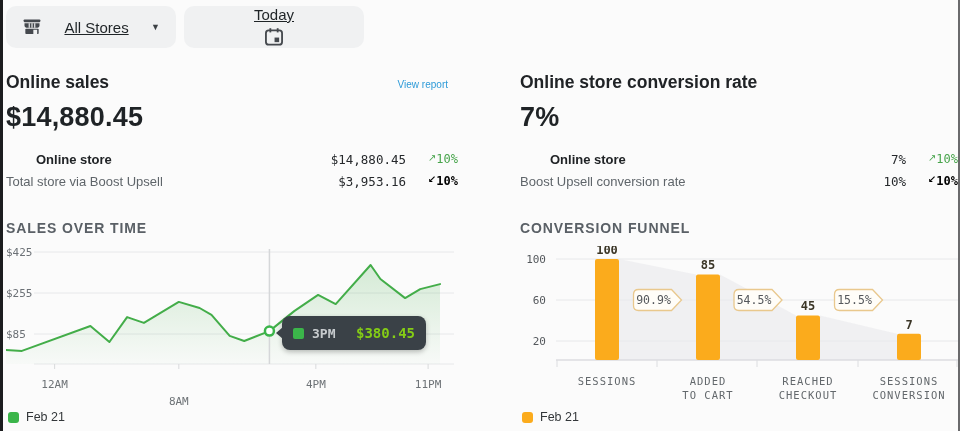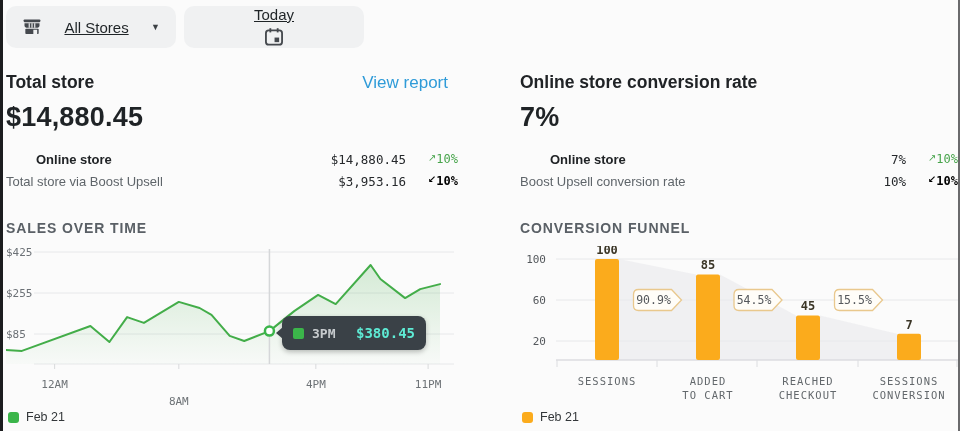--- a/index.html
+++ b/index.html
@@ -24,21 +24,21 @@
   .caret { font-size:9px; color:#3c4145; }
   .icon-svg { display:block; }
 
   
   .card { position:absolute; top:72px; height:354px; }
   .card.left  { left:6px;  width:452px; }
   .card.right { left:520px; width:438px; }
 
   .card-header { display:flex; align-items:baseline; justify-content:space-between; padding-right:10px; }
   .card-title { font-size:17.5px; font-weight:700; color:#202326; }
-  .view-report { font-size:17px; color:#2f9bd8; cursor:pointer; }
+  .view-report { font-size:10px; color:#2f9bd8; cursor:pointer; }
   .big-value { margin-top:9px; font-size:27px; font-weight:700; color:#1f2326; letter-spacing:.2px; }
 
   .metric-rows { margin-top:15px; }
   .metric-row { display:flex; align-items:center; height:22px; font-size:13px; }
   .metric-label { color:#5f656a; }
   .metric-row.first .metric-label { color:#202326; font-weight:700;margin-left:30px; }
   .metric-value { margin-left:auto; font-family:"DejaVu Sans Mono", monospace; font-size:12.5px; color:#26292c; }
   .trend { width:52px; text-align:right; font-family:"DejaVu Sans Mono", monospace; font-size:12px; }
   .trend .arrow { font-family:"DejaVu Sans", sans-serif; font-size:10px; position:relative; top:-2px; }
   .trend.up   { color:#47a44b; }
@@ -64,21 +64,21 @@
     position:absolute; left:276px; top:70px; width:144px; height:34px; z-index:10;
     background:#3a4147; border-radius:8px; display:flex; align-items:center; padding:0 11px;
     box-shadow:0 2px 5px rgba(0,0,0,.25);
   }
   .tooltip::before {
     content:""; position:absolute; left:-6px; top:11px;
     border-top:6px solid transparent; border-bottom:6px solid transparent; border-right:7px solid #3a4147;
   }
   .tooltip .swatch { width:11px; height:11px; border-radius:2px; background:#3bb54a; margin-right:8px; }
   .tooltip .time { font:700 13px "DejaVu Sans Mono", monospace; color:#c7cbce; }
-  .tooltip .val  { margin-left:auto; font:700 14px "DejaVu Sans Mono", monospace; color:#5eead4; }
+  .tooltip .val  { margin-left:auto; font:700 14px "DejaVu Sans Mono", monospace; color:#84cc16; }
 </style>
 </head>
 <body>
 
 <div class="edge left"></div>
 <div class="edge right"></div>
 
 <div class="topbar">
   <div class="chip store">
     <svg class="icon-svg" width="20" height="20" viewBox="0 0 24 24">
@@ -103,21 +103,21 @@
       <rect x="3.2" y="4.8" width="17.6" height="15.6" rx="3" fill="none" stroke="#45494e" stroke-width="2"></rect>
       <line x1="8" y1="2.4" x2="8" y2="7" stroke="#45494e" stroke-width="2"></line>
       <line x1="16" y1="2.4" x2="16" y2="7" stroke="#45494e" stroke-width="2"></line>
       <rect x="12.6" y="12.6" width="5" height="5" fill="#45494e"></rect>
     </svg>
   </div>
 </div>
 
 <div class="card left">
   <div class="card-header">
-    <span class="card-title">Total store</span>
+    <span class="card-title">Online sales</span>
     <span class="view-report">View report</span>
   </div>
   <div class="big-value">$14,880.45</div>
 
   <div class="metric-rows">
     <div class="metric-row first">
       <span class="metric-label">Online store</span>
       <span class="metric-value">$14,880.45</span>
       <span class="trend up"><span class="arrow">↗</span><span>10%</span></span>
     </div>

